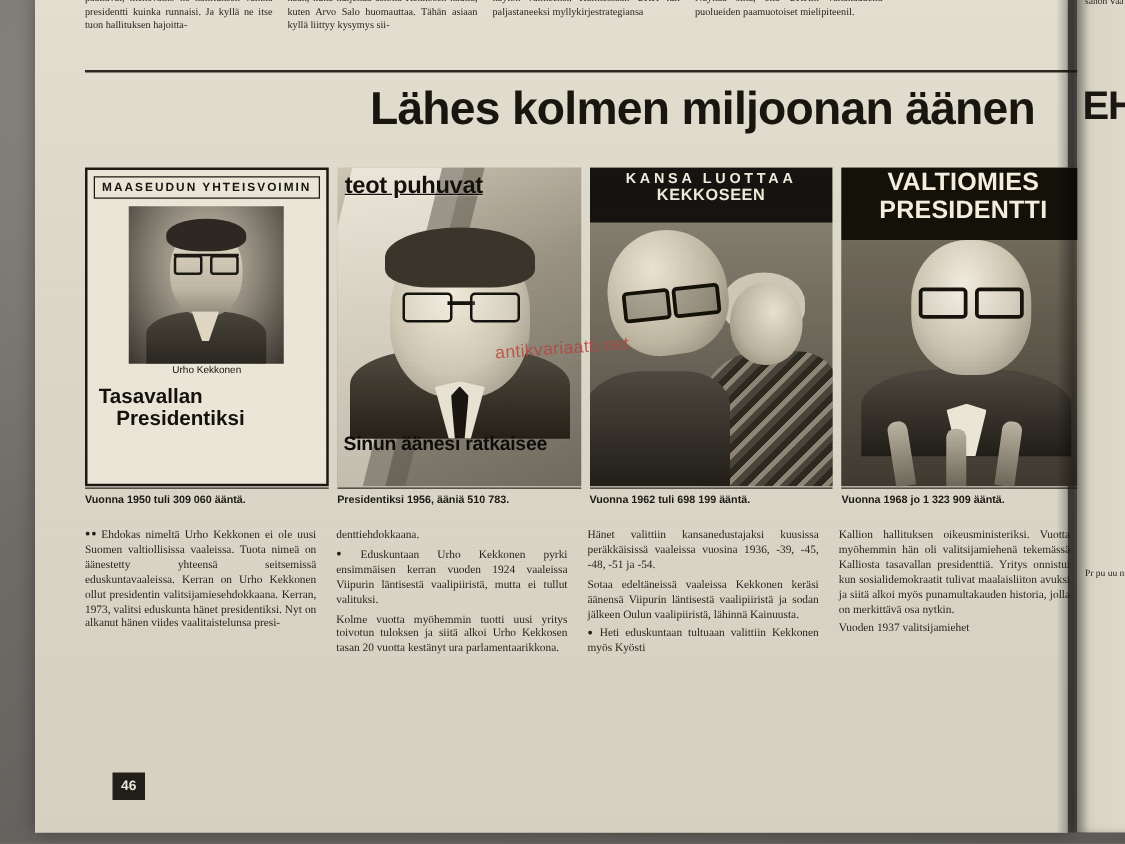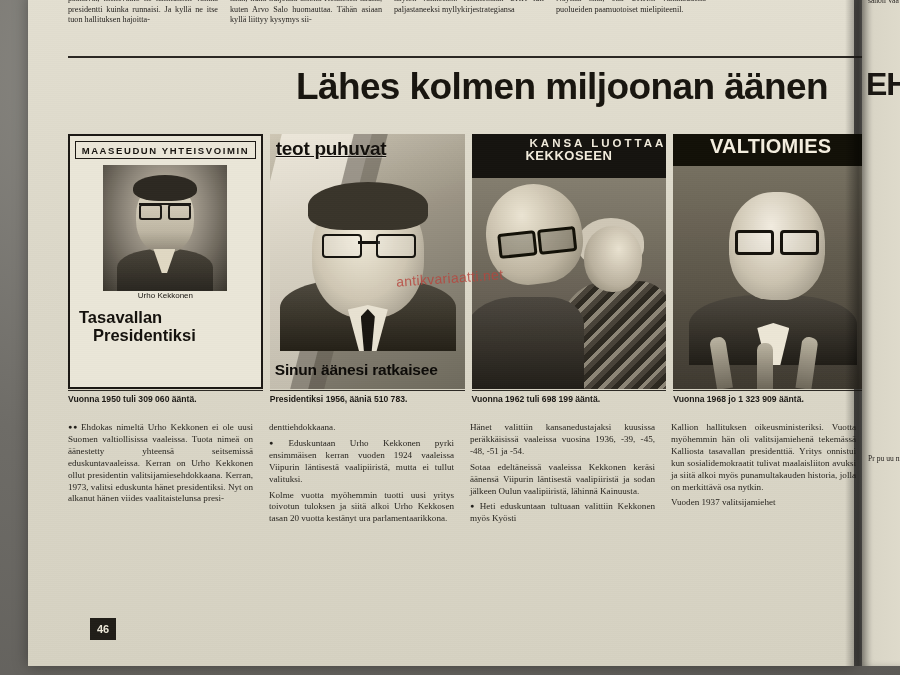--- a/index.html
+++ b/index.html
@@ -301,21 +301,21 @@
   }
   .p2 .tie {
     position: absolute;
     left: 91px; bottom: 38px;
     width: 14px; height: 42px;
     background: #1b1813;
     clip-path: polygon(50% 0, 100% 18%, 78% 100%, 22% 100%, 0 18%);
   }
   .p2 .bottom-text {
     position: absolute;
-    left: 5px; bottom: 10px;
+    left: 5px; bottom: 24px;
     font-family: "Liberation Sans", sans-serif;
     font-weight: bold;
     font-size: 15.5px;
     color: #0f0d0a;
     letter-spacing: -.2px;
   }
 
   
   .p3 {
     background: linear-gradient(180deg,#8e8878 0%, #6a6458 60%, #4e4940 100%);
@@ -323,21 +323,21 @@
   .p3 .topbar {
     position: absolute;
     left: 0; top: 0; right: 0;
     height: 44px;
     background: #171511;
     color: #efe9da;
     font-family: "Liberation Sans", sans-serif;
     font-weight: bold;
     text-align: center;
   }
-  .p3 .topbar .t1 { font-size: 11.5px; letter-spacing: 3px; padding-top: 3px; text-align: right;}
+  .p3 .topbar .t1 { font-size: 11.5px; letter-spacing: 3px; padding-top: 3px;}
   .p3 .topbar .t2 { font-size: 13px; letter-spacing: .5px; line-height: 1.05;}
   .p3 .bald {
     position: absolute;
     left: 14px; top: 50px;
     width: 96px; height: 100px;
     border-radius: 50% 50% 42% 42%;
     background: radial-gradient(ellipse at 40% 30%, #e9e2d1 0%, #bdb4a0 60%, #817a6c 100%);
     transform: rotate(-8deg);
   }
   .p3 .bald-glasses {
@@ -387,21 +387,21 @@
       repeating-linear-gradient(135deg, #2e2a22 0 5px, #8c8576 5px 9px, #4a443a 9px 14px);
   }
 
   
   .p4 {
     background: linear-gradient(180deg,#7d7768 0%, #5c5649 60%, #3f3a31 100%);
   }
   .p4 .topbar {
     position: absolute;
     left: 0; top: 0; right: 0;
-    height: 32px;
+    height: 58px;
     background: #141209;
     color: #f2ecdd;
     font-family: "Liberation Sans", sans-serif;
     font-weight: bold;
     font-size: 20px;
     line-height: 1.08;
     text-align: center;
     padding-top: 2px;
     box-sizing: border-box;
     letter-spacing: .2px;
@@ -628,20 +628,21 @@
       <div class="poster p4">
         <div class="suit"></div>
         <div class="head"></div>
         <div class="glasses"></div>
         <div class="shirt"></div>
         <div class="mic m1"></div>
         <div class="mic m2"></div>
         <div class="mic m3"></div>
         <div class="topbar">
           <div>VALTIOMIES</div>
+          <div>PRESIDENTTI</div>
         </div>
       </div>
 
     </div>
 
     <div id="watermark">antikvariaatti.net</div>
 
     <div id="captions">
       <div class="cap">Vuonna 1950 tuli 309 060 ääntä.</div>
       <div class="cap">Presidentiksi 1956, ääniä 510 783.</div>

